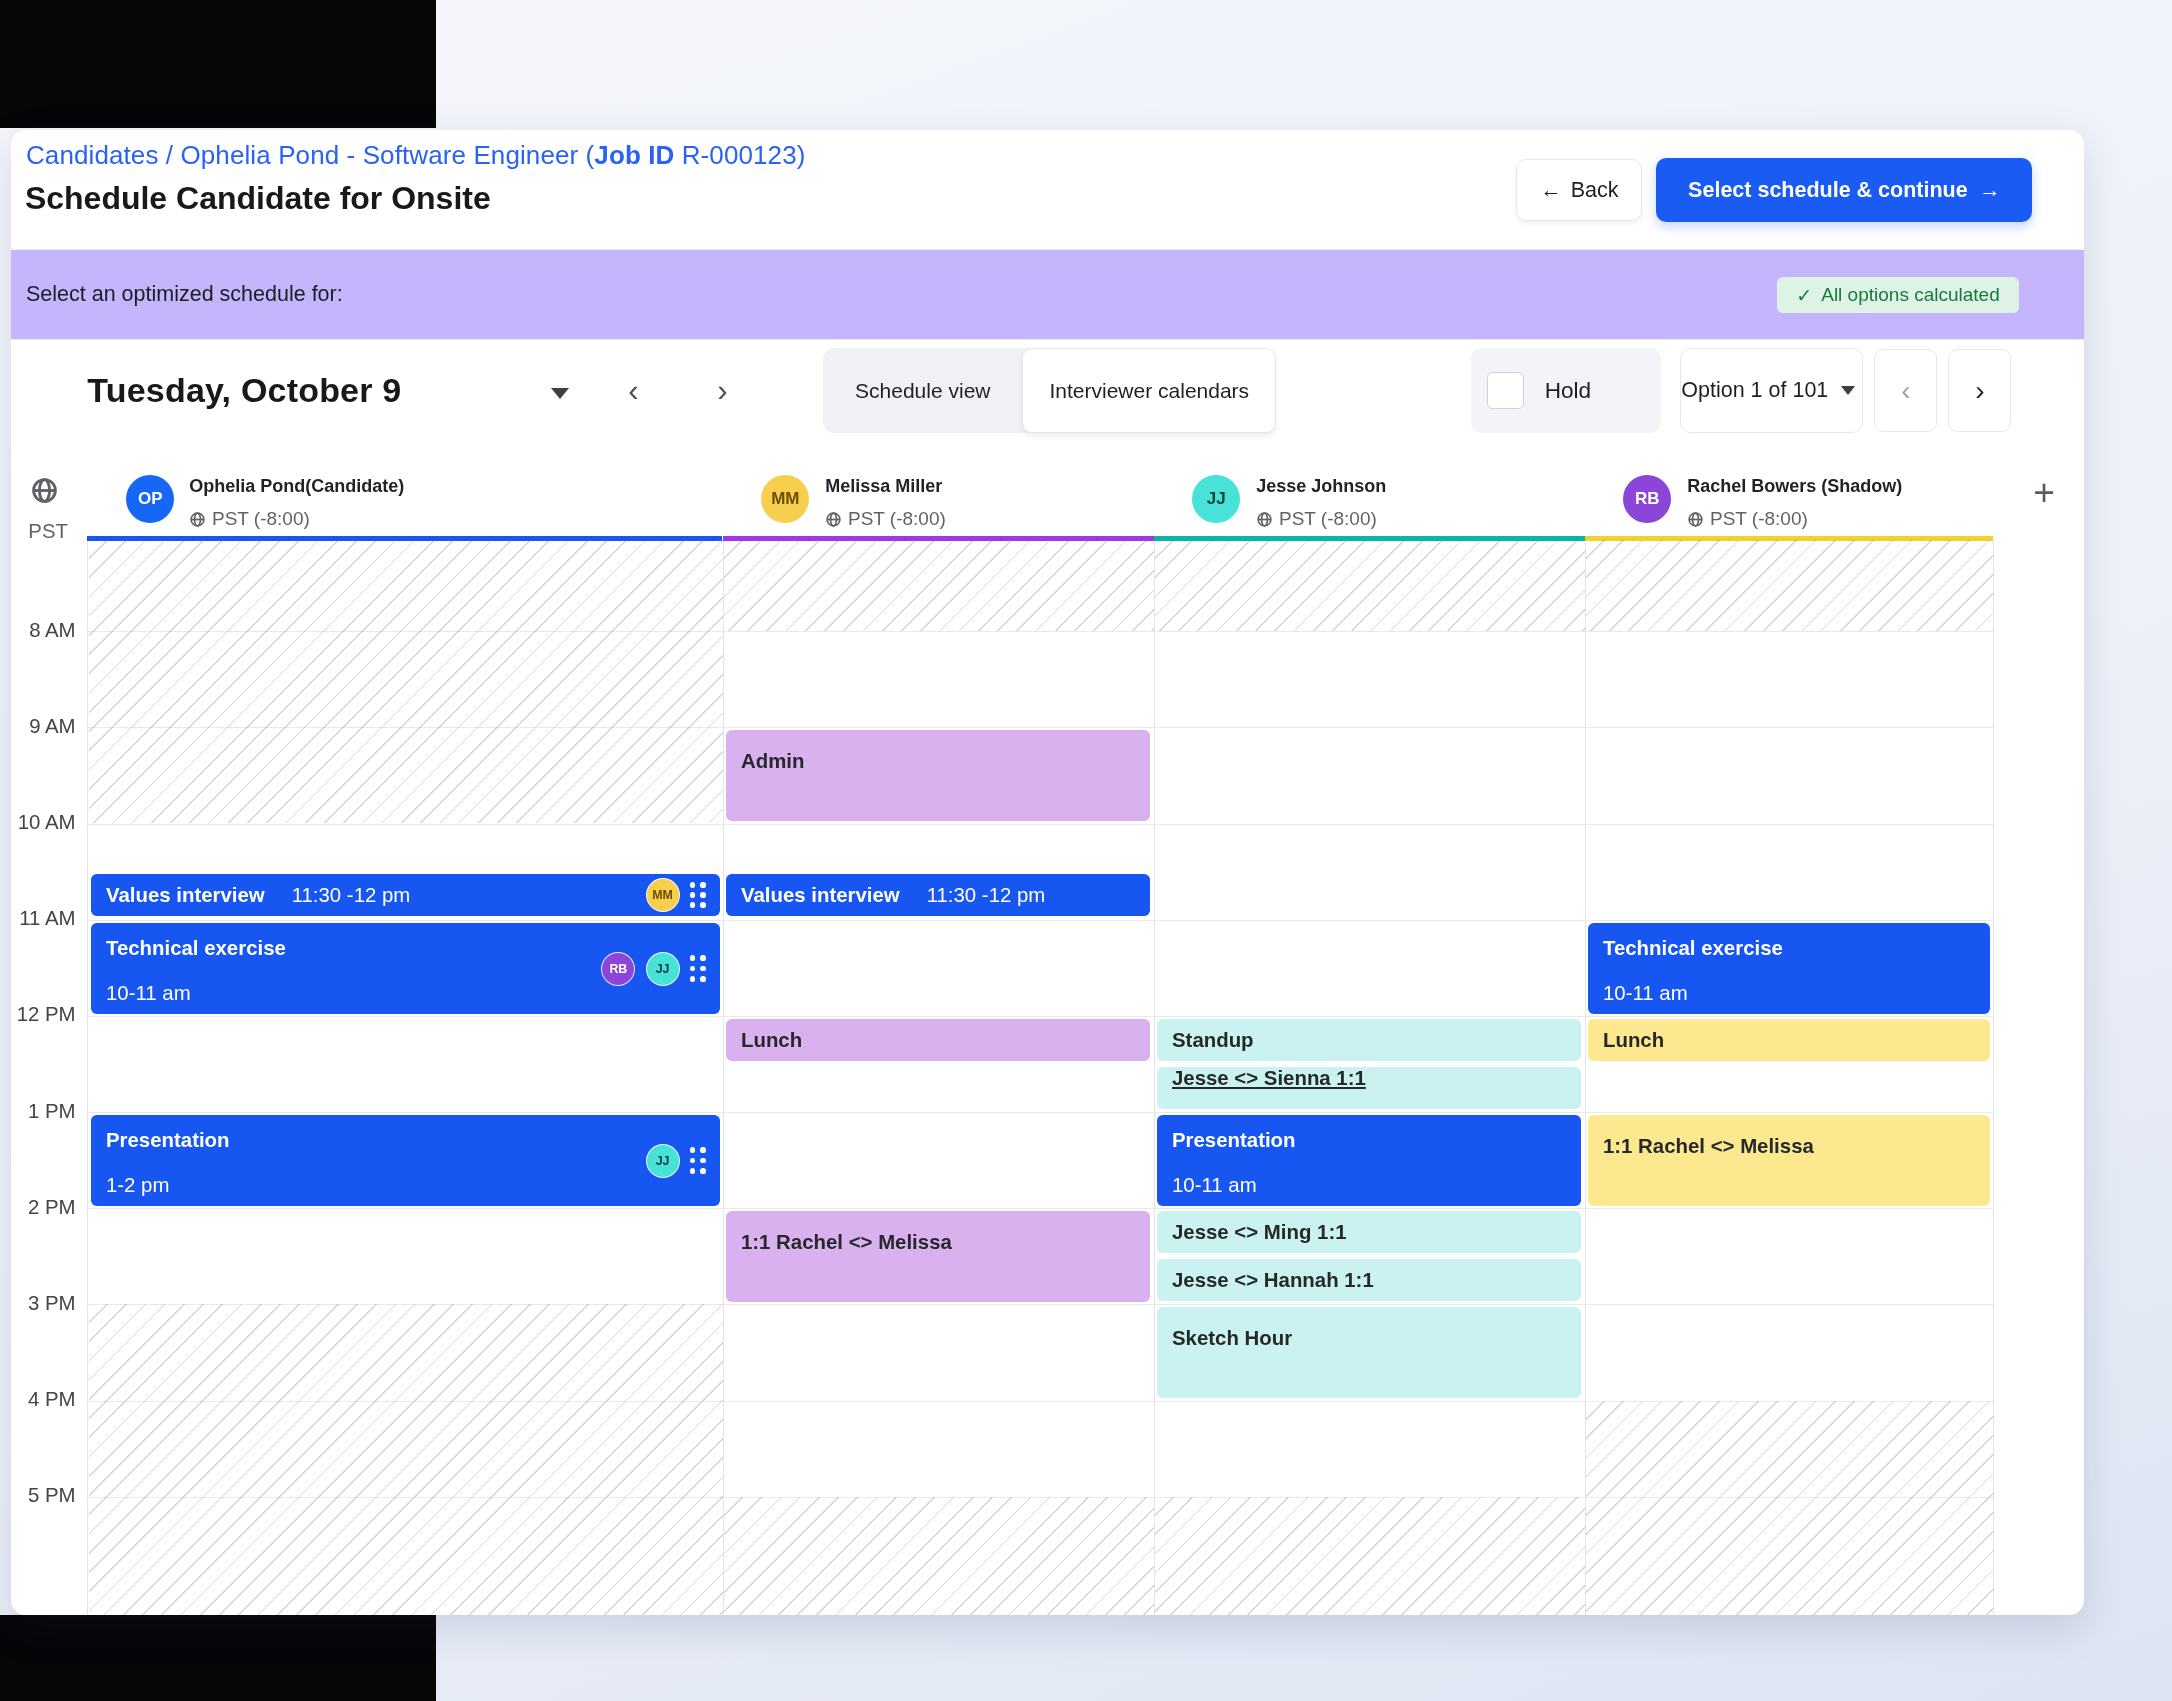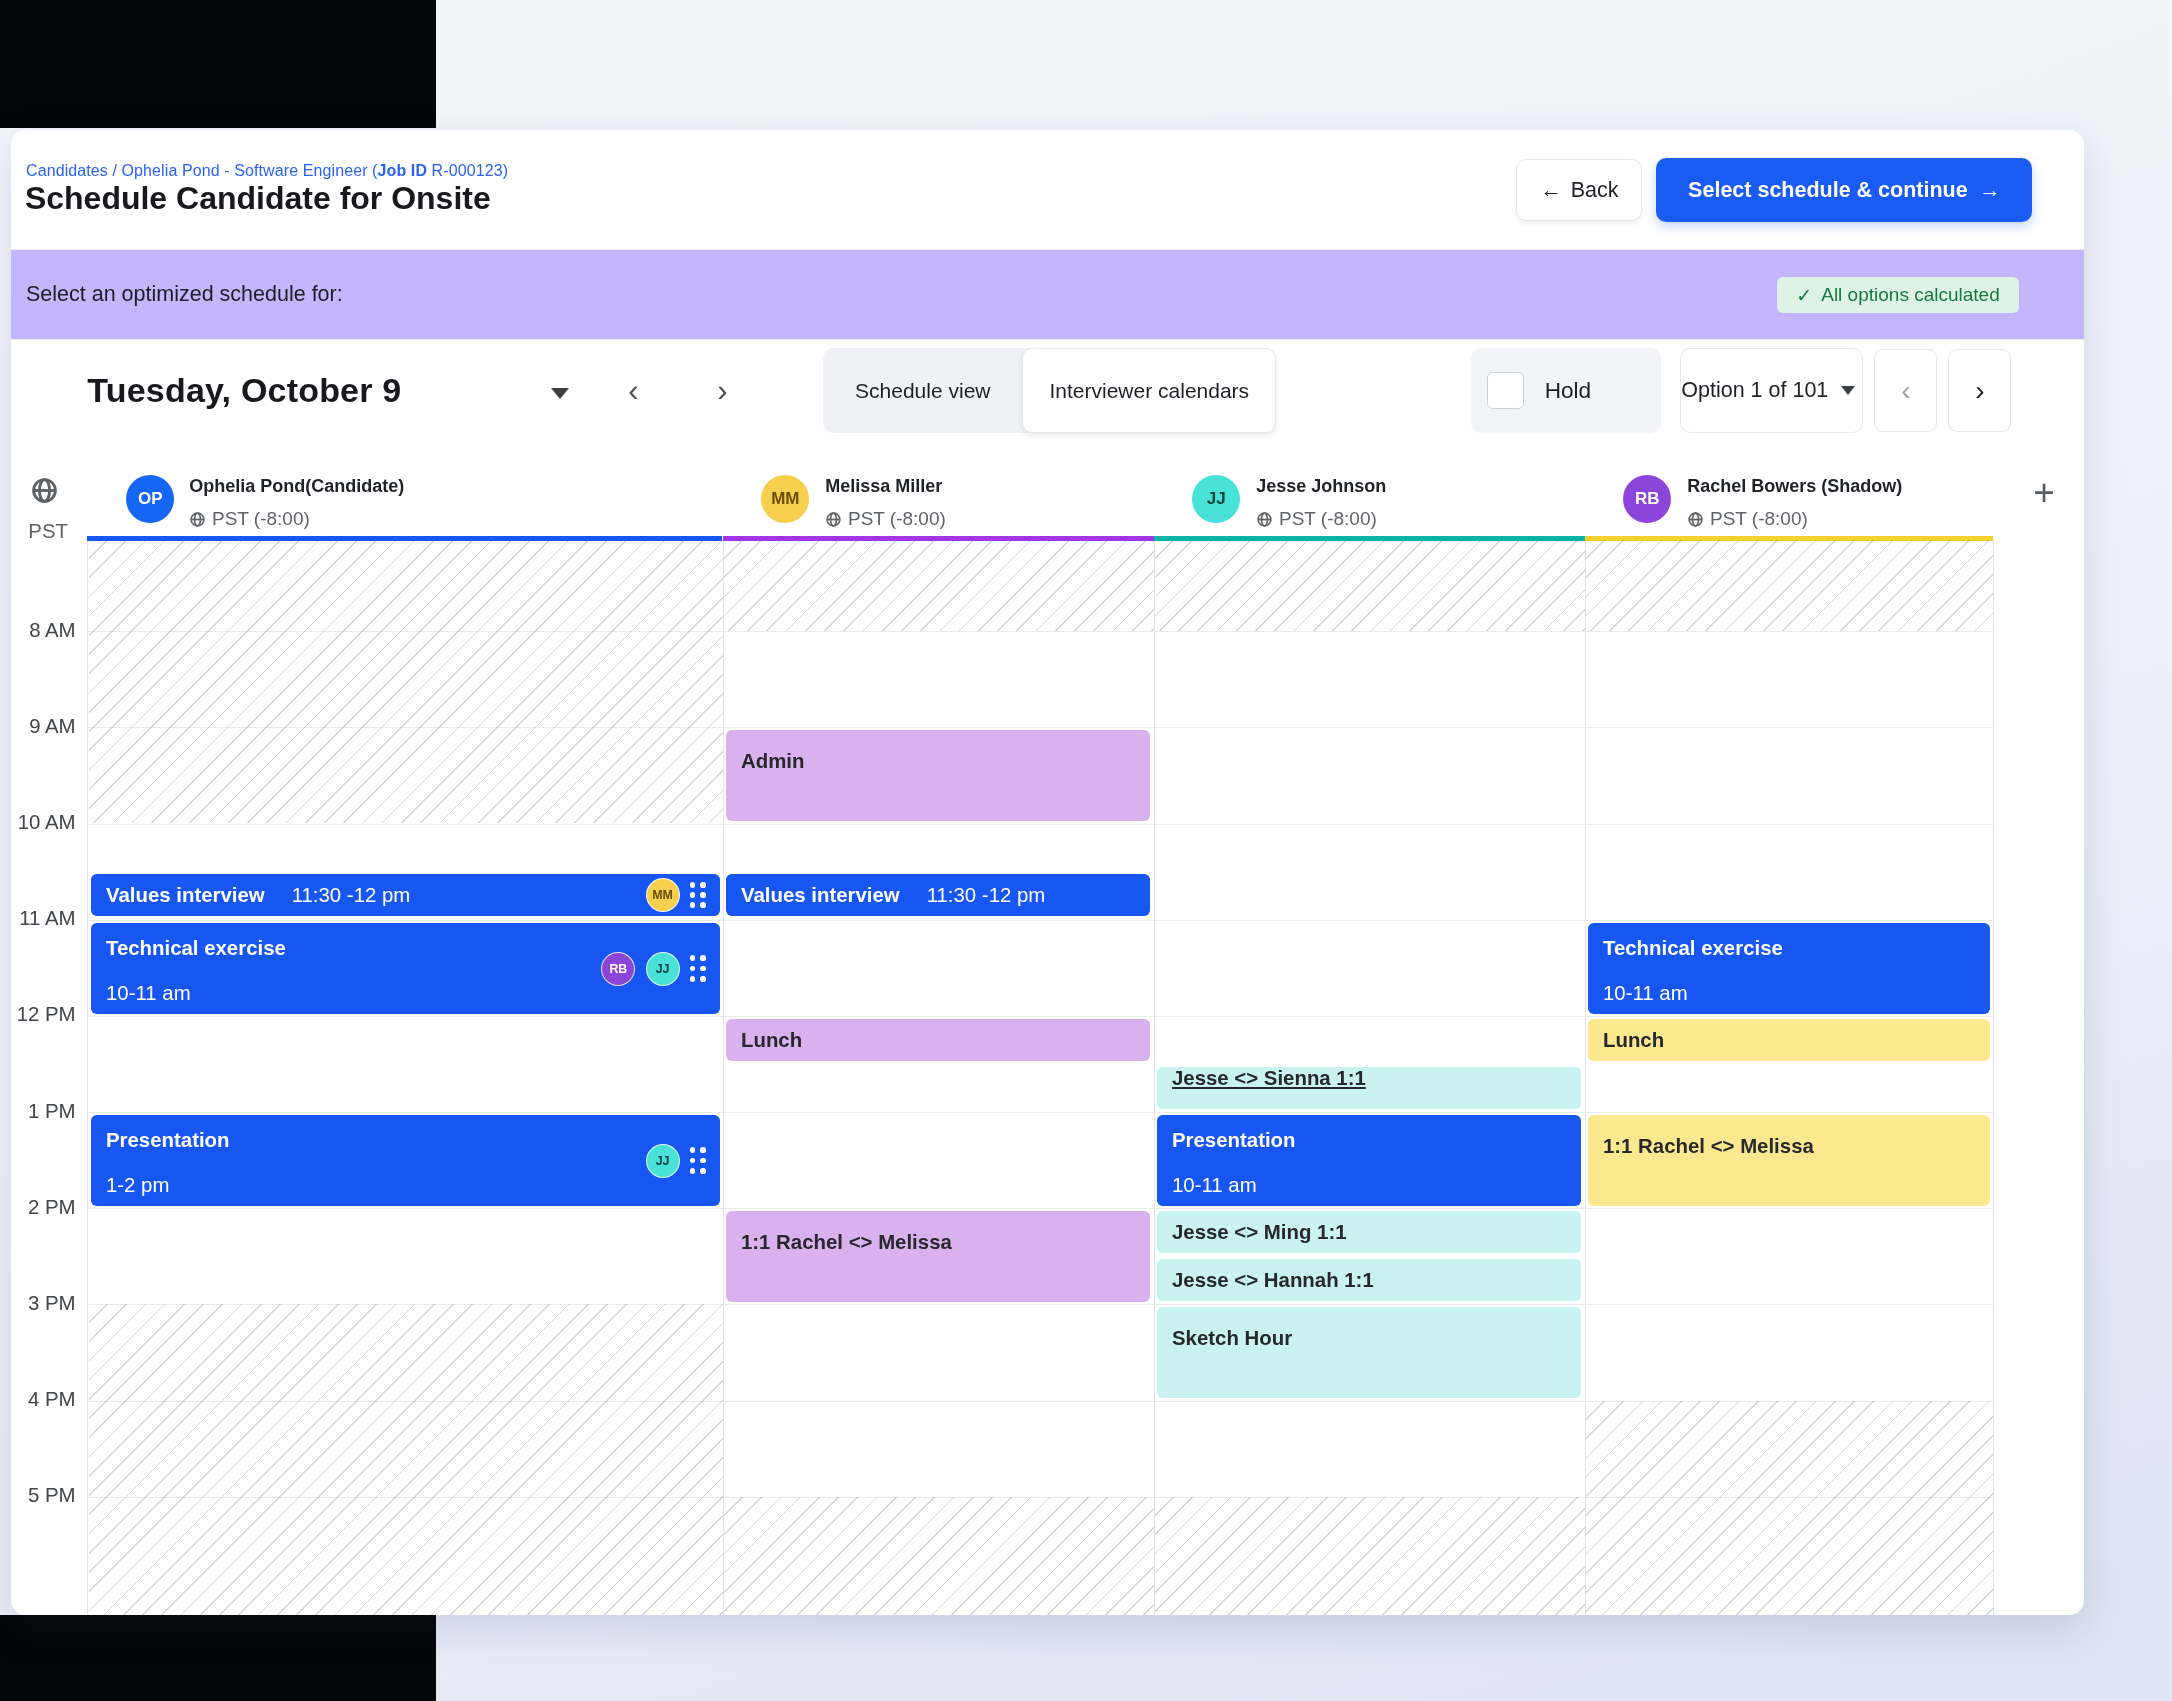--- a/index.html
+++ b/index.html
@@ -9,21 +9,21 @@
     background:linear-gradient(160deg,#f4f6fb 0%,#edf1f9 55%,#dde4f2 100%);
     -webkit-font-smoothing:antialiased;
   }
   .abs{position:absolute;}
   .black-bar{background:#050608;}
   #app-card{
     left:11.3px;top:130px;width:2073px;height:1485px;background:#ffffff;
     border-radius:14.7px;box-shadow:0 13.6px 40px rgba(30,40,90,.14);overflow:hidden;
   }
   
-  .breadcrumb{left:14.7px;top:32px;font-size:16px;color:#2a62f6;letter-spacing:0.1px;}
+  .breadcrumb{left:14.7px;top:10px;font-size:26px;color:#2a62f6;letter-spacing:0.1px;}
   .breadcrumb b{font-weight:700;}
   .page-title{left:13.6px;top:50px;font-size:32px;font-weight:700;color:#17191d;}
   .btn{display:flex;align-items:center;justify-content:center;border-radius:10.2px;
        font-size:21.5px;cursor:pointer;box-sizing:border-box;}
   .btn-back{left:1505px;top:29px;width:126px;height:62px;background:#fff;
        border:1.1px solid #e4e7ec;color:#1d2025;box-shadow:0 2.3px 5.7px rgba(20,30,60,.06);gap:9px;}
   .btn-primary{left:1645px;top:28px;width:376px;height:64px;background:#1a5bf3;
        color:#fff;font-weight:600;gap:11.3px;box-shadow:0 4.5px 10.2px rgba(26,91,243,.25);}
   .hdiv{left:0;height:1.1px;background:#eceef2;width:2073px;}
   
@@ -282,20 +282,27 @@
         <svg width="17" height="17" viewBox="0 0 24 24" class="globe">
           <circle cx="12" cy="12" r="9"></circle>
           <ellipse cx="12" cy="12" rx="4.2" ry="9"></ellipse>
           <line x1="3" y1="12" x2="21" y2="12"></line>
         </svg>
         <span>PST (-8:00)</span>
       </div>
       <div class="cal-underline" style="position: absolute; pointer-events: auto; left: 1143px; top: 406px; width: 431px; background: rgb(13, 179, 169);"></div>
       <div class="hatch" style="position: absolute; pointer-events: auto; left: 1144px; top: 410px; width: 430px; height: 91px;"></div>
       <div class="hatch" style="position: absolute; pointer-events: auto; left: 1144px; top: 1367px; width: 430px; height: 118px;"></div>
+      <div class="event" style="position: absolute; pointer-events: auto; left: 1146px; top: 889px; width: 424px; height: 42px; background: rgb(201, 242, 240); color: rgb(38, 40, 44);">
+        <div style="position: absolute; inset: 0px 14.7px;">
+          <div style="display: flex; align-items: center; gap: 27px; height: 100%;">
+            <span class="ev-title">Standup</span>
+          </div>
+        </div>
+      </div>
       <div class="event" style="position: absolute; pointer-events: auto; left: 1146px; top: 937px; width: 424px; height: 42px; background: rgb(201, 242, 240); color: rgb(38, 40, 44);">
         <div style="position: absolute; inset: 0px 14.7px;">
           <div style="display: flex; gap: 27px; height: 100%; text-decoration: underline;">
             <span class="ev-title">Jesse &lt;&gt; Sienna 1:1</span>
           </div>
         </div>
       </div>
       <div class="event" style="position: absolute; pointer-events: auto; left: 1146px; top: 985px; width: 424px; height: 91px; background: rgb(23, 86, 241); color: rgb(255, 255, 255);">
         <div style="position: absolute; inset: 0px 14.7px;">
           <div class="ev-title" style="position: absolute; top: 13.6px;">Presentation</div>

